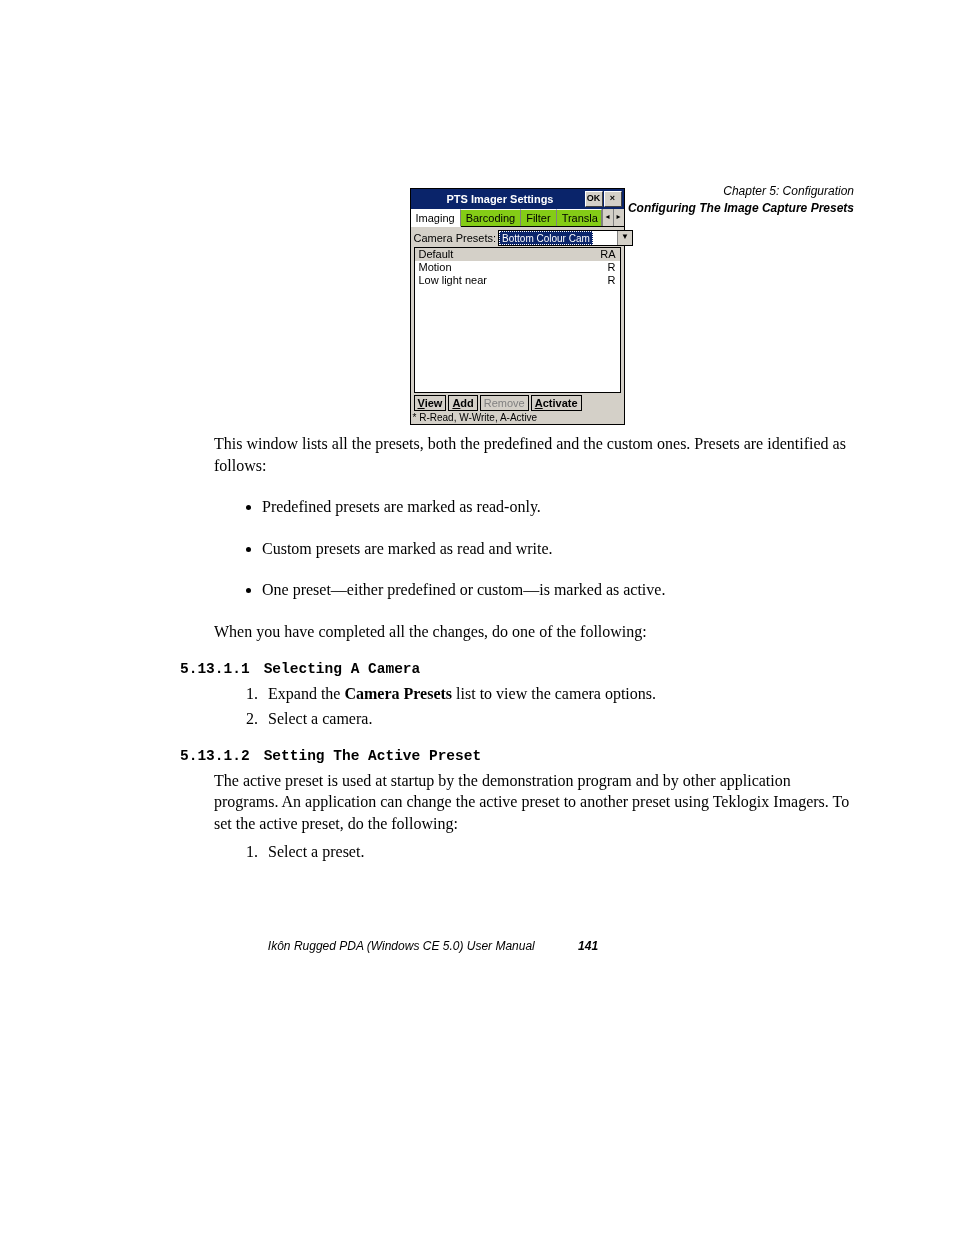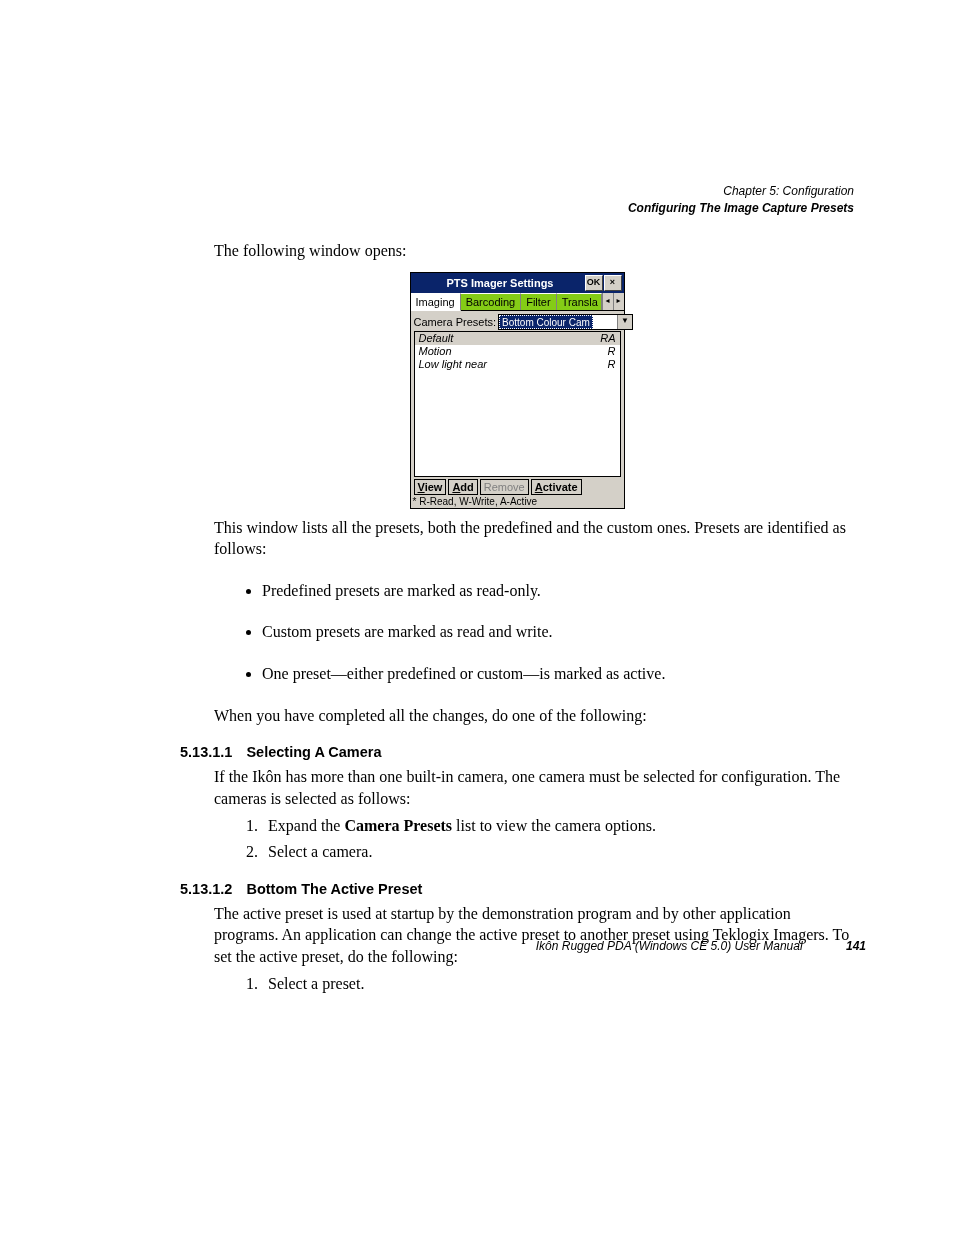--- a/index.html
+++ b/index.html
@@ -135,21 +135,20 @@
   .listbox {
     margin-top: 1px;
     border: 1px solid #000;
     background: #fff;
     height: 144px;
     font-size: 11px;
   }
   .listbox table {
     width: 100%;
     border-collapse: collapse;
-    font-style: italic;
   }
   .listbox td {
     padding: 0 4px;
     line-height: 13px;
   }
   .listbox tr.sel td { background: #d4d0c8; }
   .listbox td.col2 { text-align: right; width: 40px; }
   .toolbar {
     display: flex;
     gap: 2px;
@@ -188,53 +187,52 @@
   ol.nums {
     margin: 4px 0 4px 0;
     padding-left: 48px;
   }
   ol.nums li {
     margin: 4px 0;
     font-size: 16px;
     padding-left: 6px;
   }
   .section-heading {
-    font-family: Liberation Sans, sans-serif;
+    font-family: Liberation Mono, monospace;
     font-weight: bold;
     font-size: 14.5px;
     margin: 18px 0 6px -34px;
   }
   .section-heading .num { margin-right: 14px; }
   .footer {
     position: absolute;
     bottom: 132px;
     left: 0;
     right: 88px;
-    text-align: right;
+    text-align: center;
     font-family: Verdana, Geneva, sans-serif;
     font-style: italic;
     font-size: 12px;
   }
   .footer .pg {
     font-weight: bold;
     font-style: italic;
     margin-left: 40px;
   }
 </style>
 </head>
 <body>
 
 <div class="page">
 
   <div class="header">
     <div class="line1">Chapter 5: Configuration</div>
     <div class="line2">Configuring The Image Capture Presets</div>
   </div>
 
-  <p class="intro body-text" style="margin-left:34px;">The following window opens:</p>
 
   <div class="window">
     <div class="titlebar">
       <span class="title">PTS Imager Settings</span>
       <span class="btn">OK</span>
       <span class="btn">×</span>
     </div>
     <div class="tabs">
       <div class="tab active">Imaging</div>
       <div class="tab">Barcoding</div>
@@ -286,31 +284,30 @@
       <li>Custom presets are marked as read and write.</li>
       <li>One preset—either predefined or custom—is marked as active.</li>
     </ul>
     <p>When you have completed all the changes, do one of the following:</p>
   </div>
 
   <div class="section-heading" style="margin-left:0;">
     <span class="num">5.13.1.1</span><span>Selecting A Camera</span>
   </div>
   <div class="body-text" style="margin-left:34px;">
-    <p>If the Ikôn has more than one built-in camera, one camera must be selected for configuration. The cameras is selected as follows:</p>
     <ol class="nums">
       <li>
         <span>Expand the </span><b>Camera Presets</b><span> list to view the camera options.</span>
       </li>
       <li>Select a camera.</li>
     </ol>
   </div>
 
   <div class="section-heading" style="margin-left:0;">
-    <span class="num">5.13.1.2</span><span>Bottom The Active Preset</span>
+    <span class="num">5.13.1.2</span><span>Setting The Active Preset</span>
   </div>
   <div class="body-text" style="margin-left:34px;">
     <p>The active preset is used at startup by the demonstration program and by other application programs. An application can change the active preset to another preset using Teklogix Imagers. To set the active preset, do the following:</p>
     <ol class="nums">
       <li>Select a preset.</li>
     </ol>
   </div>
 
   <div class="footer">
     <span>Ikôn Rugged PDA (Windows CE 5.0) User Manual</span>

